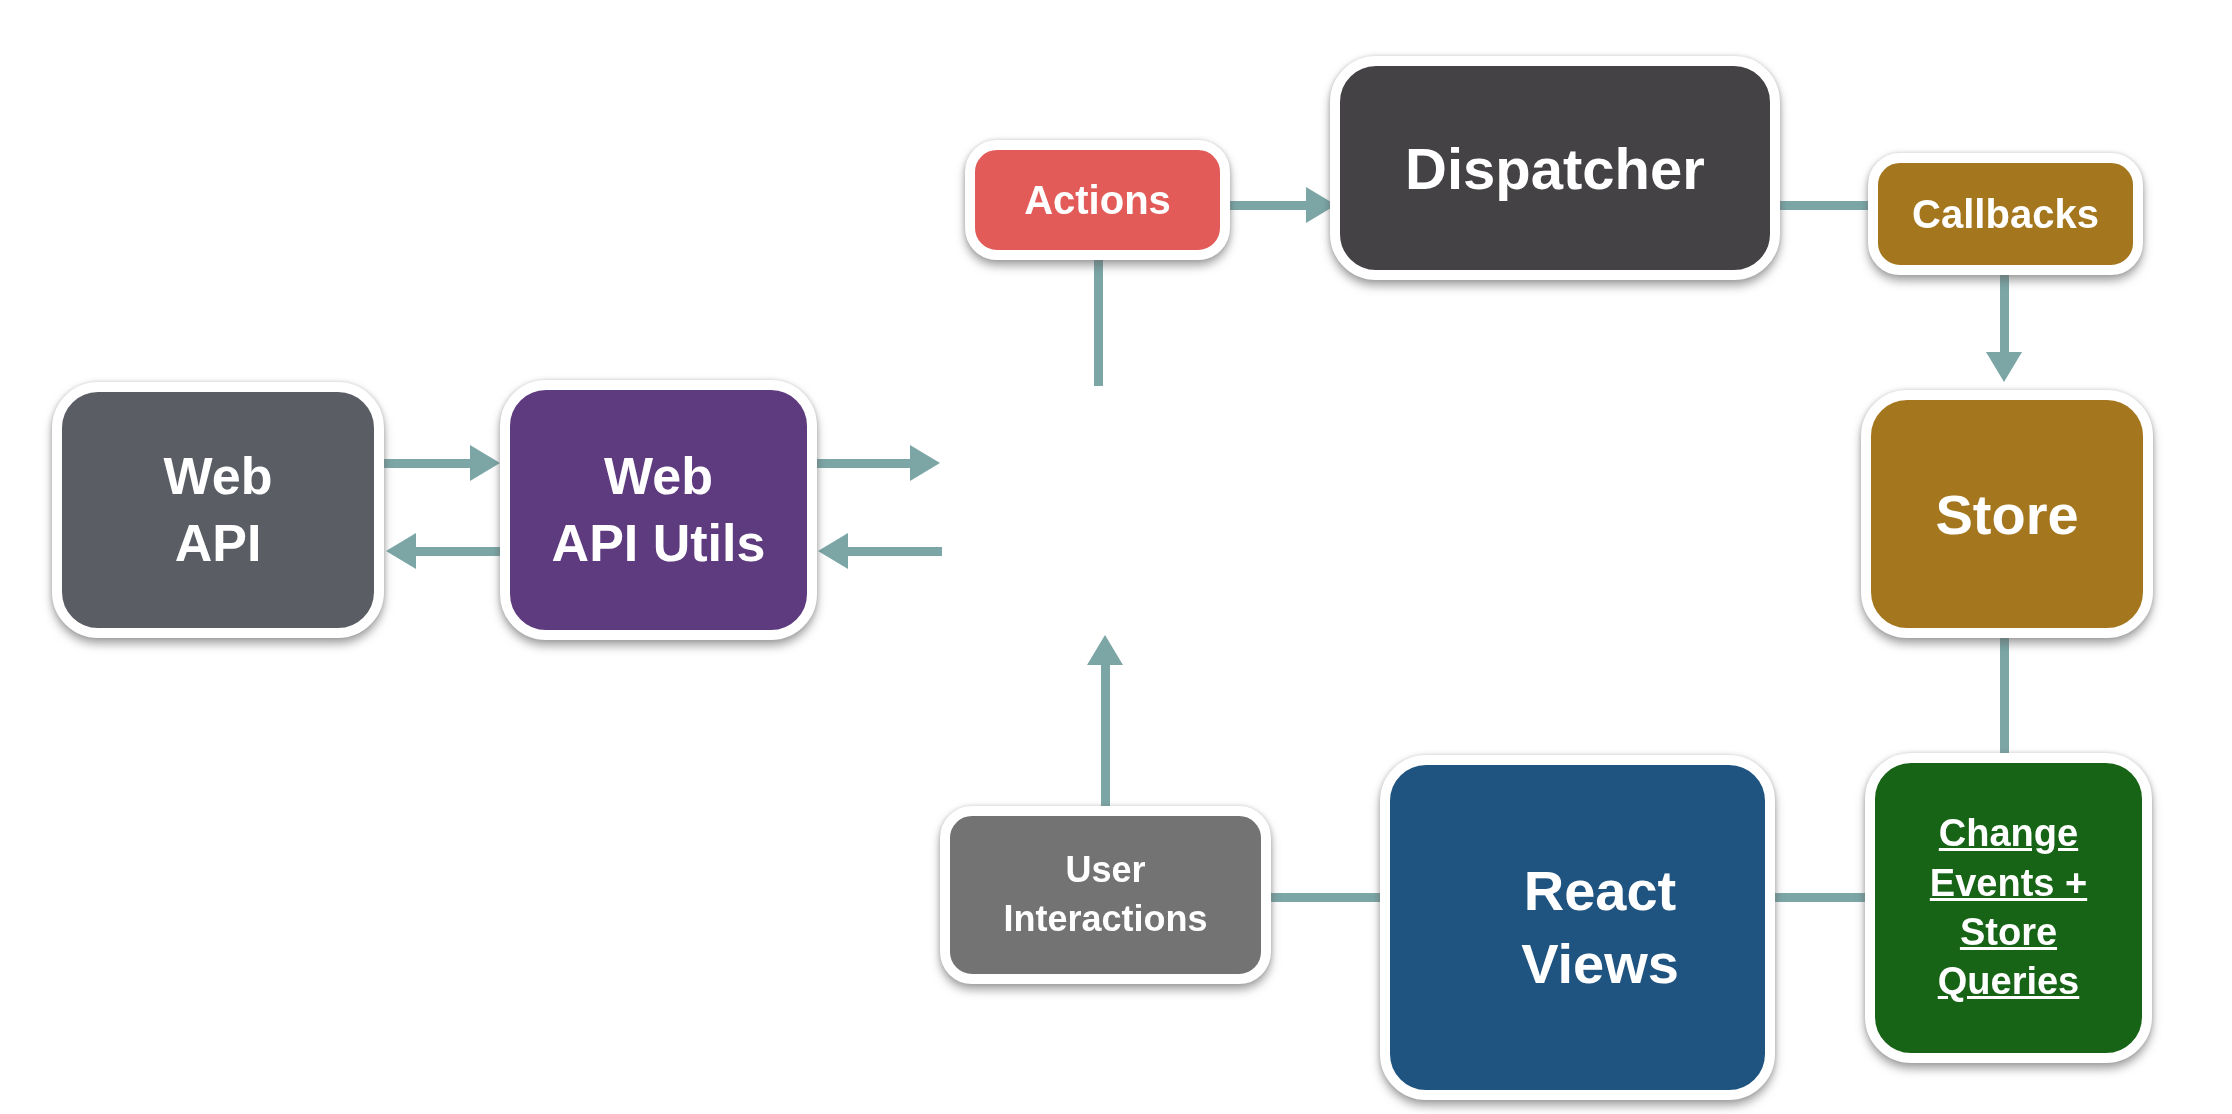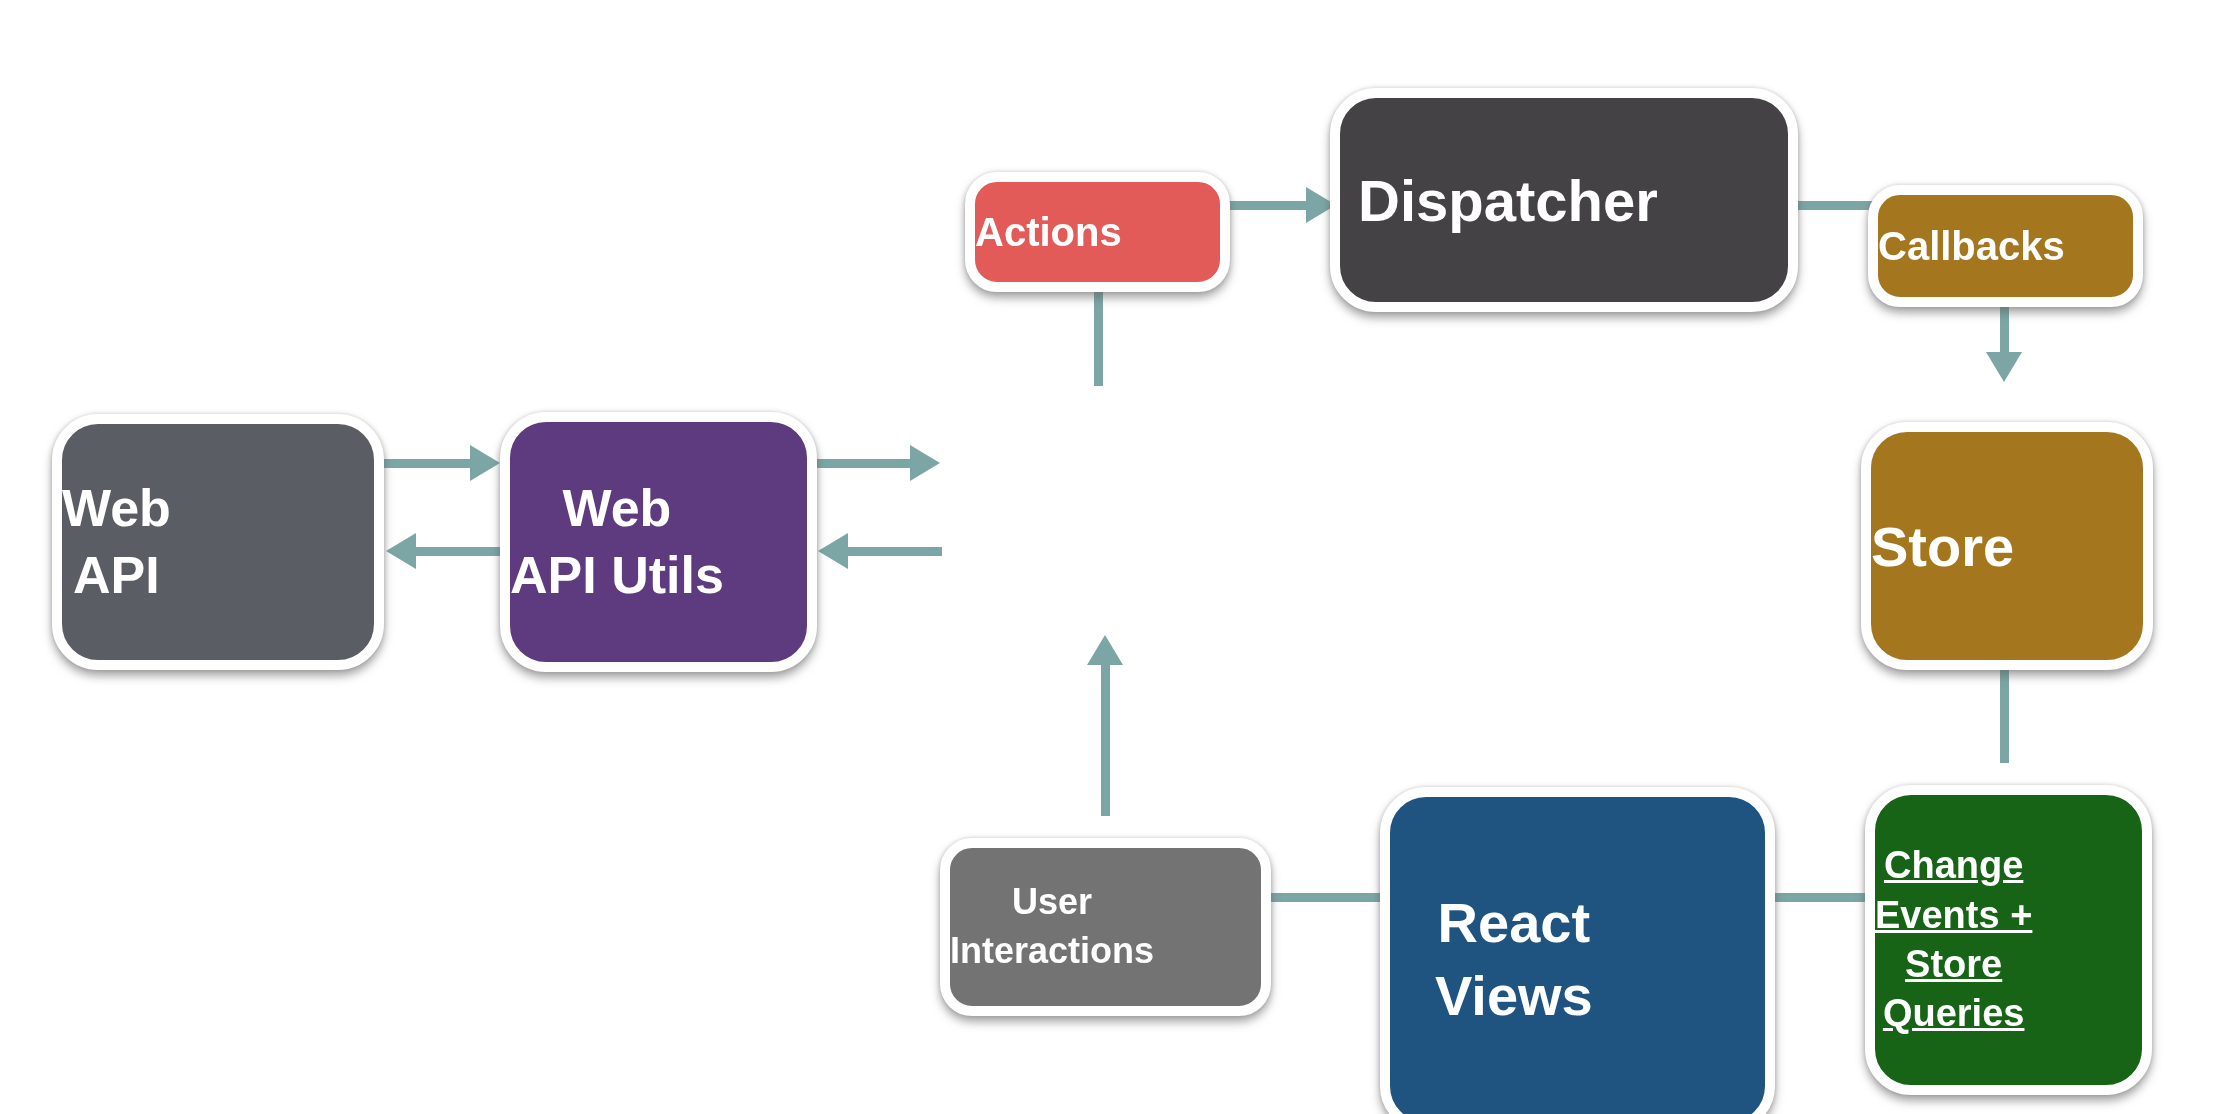--- a/index.html
+++ b/index.html
@@ -15,32 +15,32 @@
   }
   
   .node {
     position: absolute;
     border: 10px solid #ffffff;
     border-radius: 46px;
     box-shadow: 0 6px 10px rgba(95,95,95,0.55), 0 0 4px rgba(120,120,120,0.35);
     color: #ffffff;
     display: flex;
     align-items: center;
+    justify-content: center;
     text-align: center;
     font-weight: bold;
-    margin-top: 32px;
   }
   .node .lbl { white-space: pre-line; }
   .r-sm { border-radius: 32px; }
 
   .web-api          { left: 52px;   top: 382px; width: 312px; height: 236px; font-size: 52px; line-height: 1.28; }
   .web-api-utils    { left: 500px;  top: 380px; width: 297px; height: 240px; font-size: 52px; line-height: 1.28; }
   .action-creators  { left: 932px;  top: 375px; width: 316px; height: 238px; font-size: 52px; line-height: 1.28; }
   .actions          { left: 965px;  top: 140px; width: 245px; height: 100px; font-size: 40px; }
-  .dispatcher       { left: 1330px; top: 56px;  width: 430px; height: 204px; font-size: 58px; padding-left: 18px; }
+  .dispatcher       { left: 1330px; top: 56px;  width: 430px; height: 204px; font-size: 58px; }
   .callbacks        { left: 1868px; top: 153px; width: 255px; height: 102px; font-size: 40px; }
   .store            { left: 1861px; top: 390px; width: 272px; height: 228px; font-size: 56px; }
   .change-events    { left: 1865px; top: 753px; width: 267px; height: 290px; font-size: 38px; line-height: 1.3; text-decoration: underline; }
   .react-views      { left: 1380px; top: 755px; width: 330px; height: 325px; font-size: 56px; line-height: 1.3; }
   .user-interactions{ left: 940px;  top: 806px; width: 311px; height: 158px; font-size: 36px; line-height: 1.35; }
 
   
   .shaft { position: absolute; background: var(--arrow); }
   .head  { position: absolute; width: 0; height: 0; }
   .head.right { border-top: 18px solid transparent; border-bottom: 18px solid transparent; border-left: 30px solid var(--arrow); }

